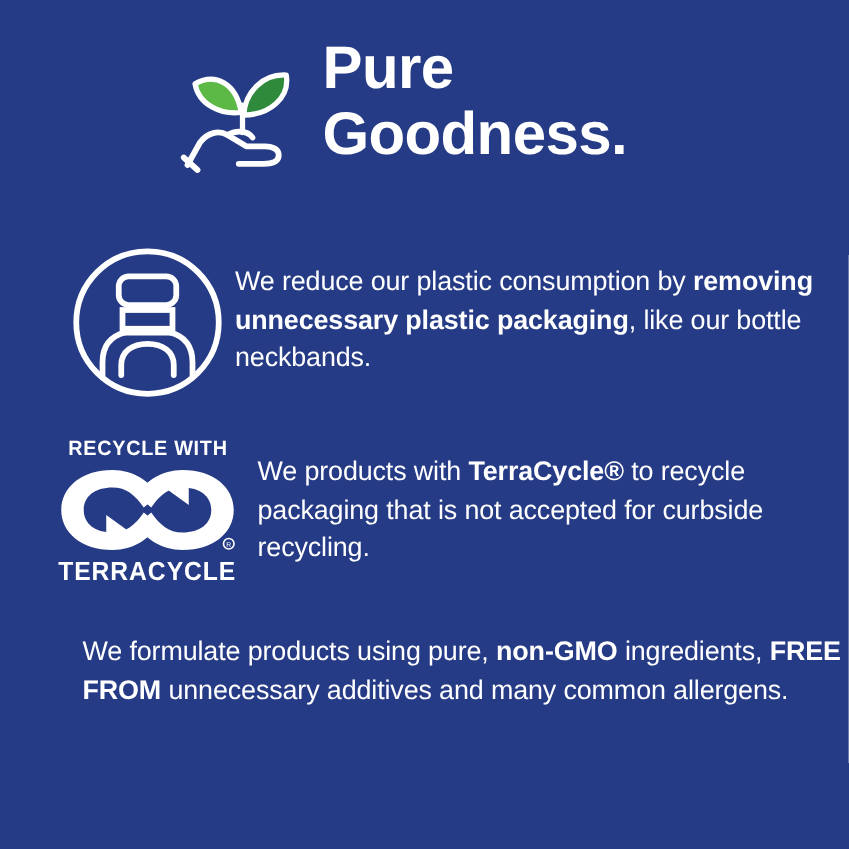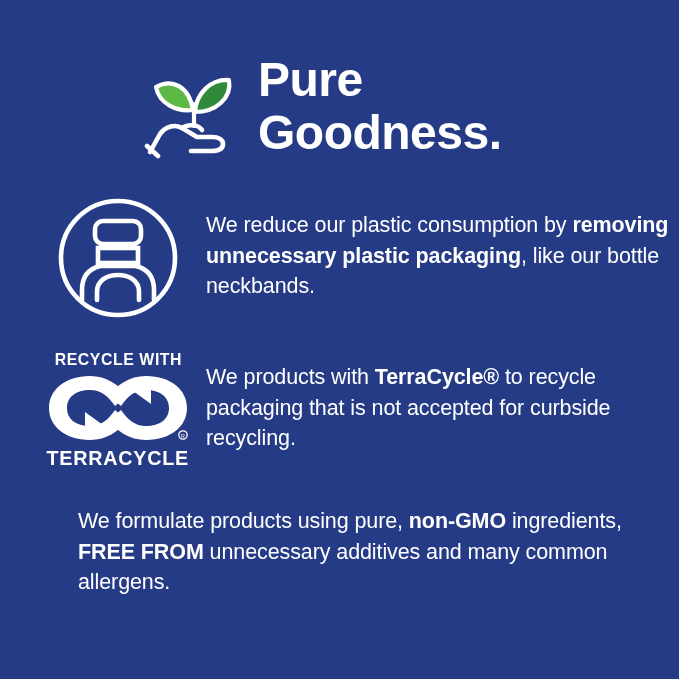--- a/index.html
+++ b/index.html
@@ -19,22 +19,21 @@
     background: #263b85;
     box-sizing: border-box;
   }
 
   
   .brand {
     position: absolute;
     left: 144px;
     top: 28px;
     display: flex;
-    align-items: center;
-    margin-top: 20px;
+    align-items: flex-start;
   }
   .brand-mark {
     width: 104px;
     height: 110px;
     flex: 0 0 104px;
     margin-top: 6px;
   }
   .brand-title {
     margin-left: 10px;
     color: #ffffff;
@@ -66,23 +65,23 @@
     line-height: 30.5px;
     font-weight: 400;
     letter-spacing: -0.1px;
   }
   .row-text b { font-weight: 700; }
 
   #row-plastic    { left: 48px; top: 196px;  }
   #row-terracycle { left: 48px; top: 346px;  }
   #row-gmo        { left: 48px; top: 494px;  }
 
-  #row-plastic .row-text    { margin-left: 18px; margin-top: 14px; }
+  #row-plastic .row-text    { margin-top: 14px; }
   #row-terracycle .row-text { margin-left: 18px; margin-top: 16px; }
-  #row-gmo .row-text        { margin-left: 30px; margin-top: 12px; }
+  #row-gmo .row-text        { margin-left: 18px; margin-top: 12px; }
 
   
   .tc-badge {
     width: 146px;
     display: flex;
     flex-direction: column;
     align-items: center;
     margin-top: 4px;
   }
   .tc-top, .tc-bottom {

